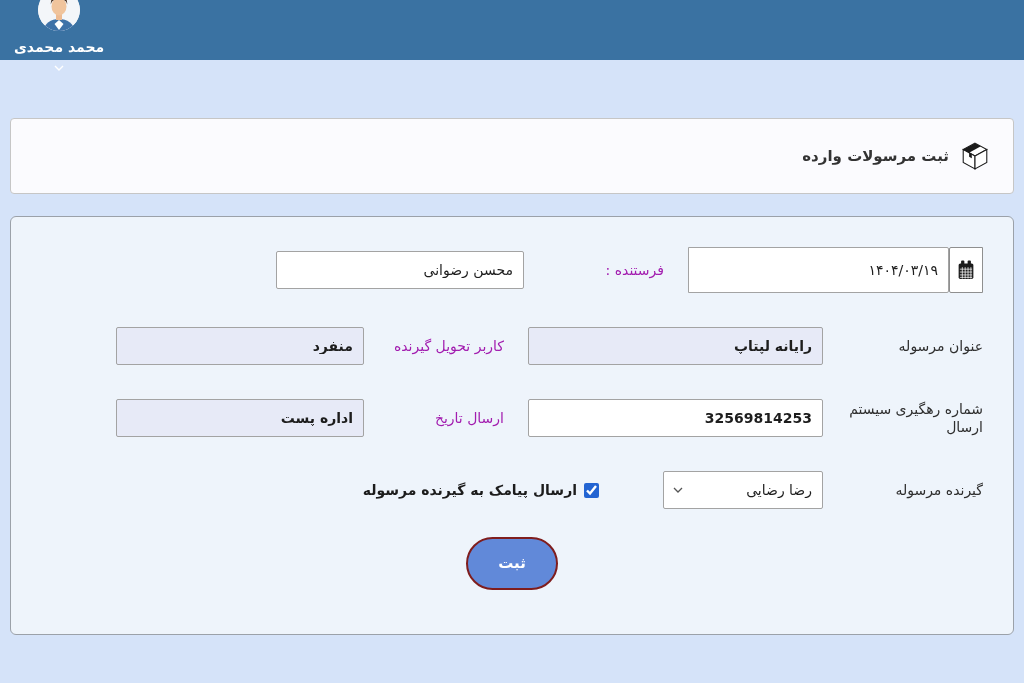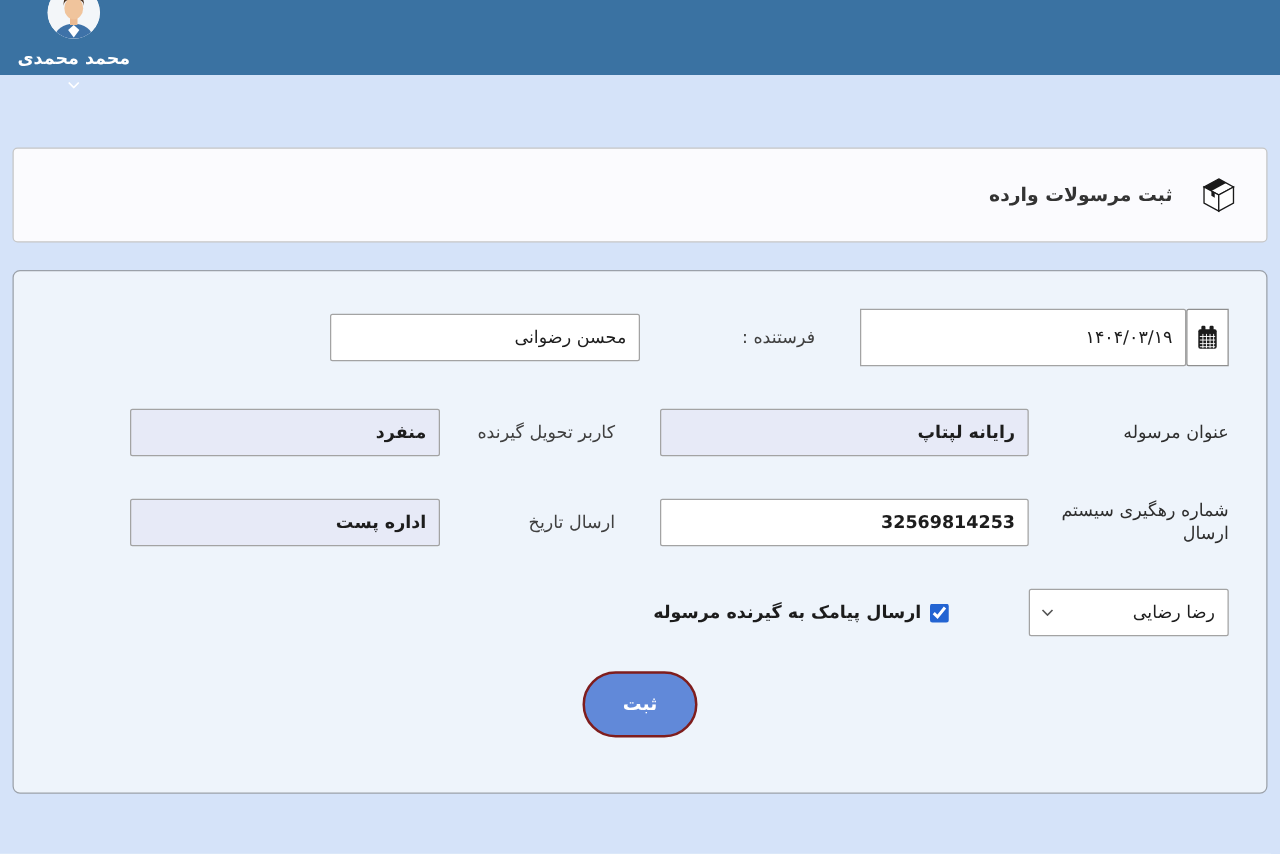--- a/index.html
+++ b/index.html
@@ -33,38 +33,38 @@
   
   .header-card {
     margin: 58px 10px 0;
     background: #fbfbfe;
     border: 1px solid #c6c6c6;
     border-radius: 4px;
     height: 76px;
     display: flex;
     align-items: center;
     padding: 0 24px;
-    gap: 23px;
+    gap: 12px;
   }
   .header-title { font-weight: bold; font-size: 15px; color: #333; }
 
   
   .panel {
     margin: 22px 10px 0;
     background: #eef4fb;
     border: 1px solid #9ba1a9;
     border-radius: 6px;
     padding: 30px 30px 34px;
     min-height: 419px;
   }
 
   .frow { display: flex; align-items: center; margin-bottom: 34px; }
   .lbl1 { width: 160px; font-size: 14px; color: #2e2e2e; padding-left: 14px; line-height: 1.3; }
   .fld1 { width: 295px; }
-  .lbl2 { width: 140px; margin-right: 36px; font-size: 14px; color: #404040; }
+  .lbl2 { width: 140px; margin-right: 24px; font-size: 14px; color: #a21caf; }
   .fld2 { width: 248px; }
 
   input.txt {
     width: 100%; height: 38px;
     border: 1px solid #a3a3a3; border-radius: 2px;
     background: #fff; color: #1d1d1d;
     font-size: 14px; font-family: inherit;
     padding: 0 10px;
   }
   input.bold { font-weight: bold; }
@@ -198,20 +198,21 @@
     <div class="fld1">
       <input class="txt bold" type="text" value="32569814253" style="">
     </div>
     <div class="lbl2">ارسال تاریخ</div>
     <div class="fld2">
       <input class="txt ro" type="text" value="اداره پست" style="">
     </div>
   </div>
 
   <div class="frow" style="margin-bottom:0;">
+    <div class="lbl1">گیرنده مرسوله</div>
     <div class="select-wrap">
       <select class="sel">
         <option>رضا رضایی</option>
       </select>
       <span class="select-chevron">
         <svg width="10" height="6" viewBox="0 0 10 6">
             <polyline points="1,1 5,5 9,1" fill="none" stroke="#555555" stroke-width="1.3"></polyline>
           </svg>
       </span>
     </div>

